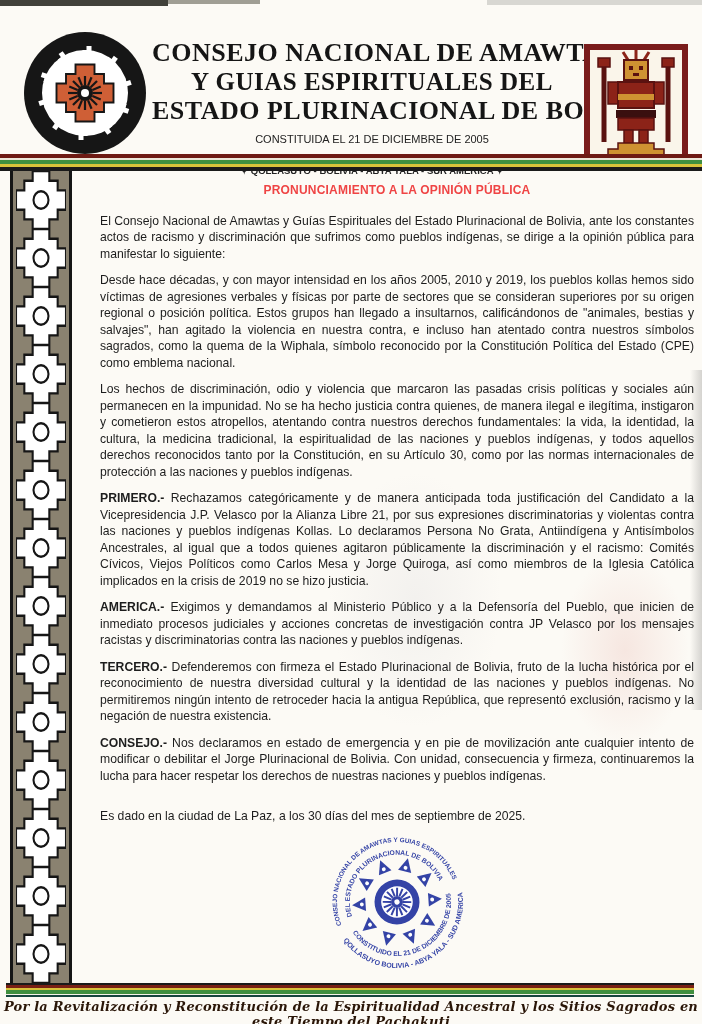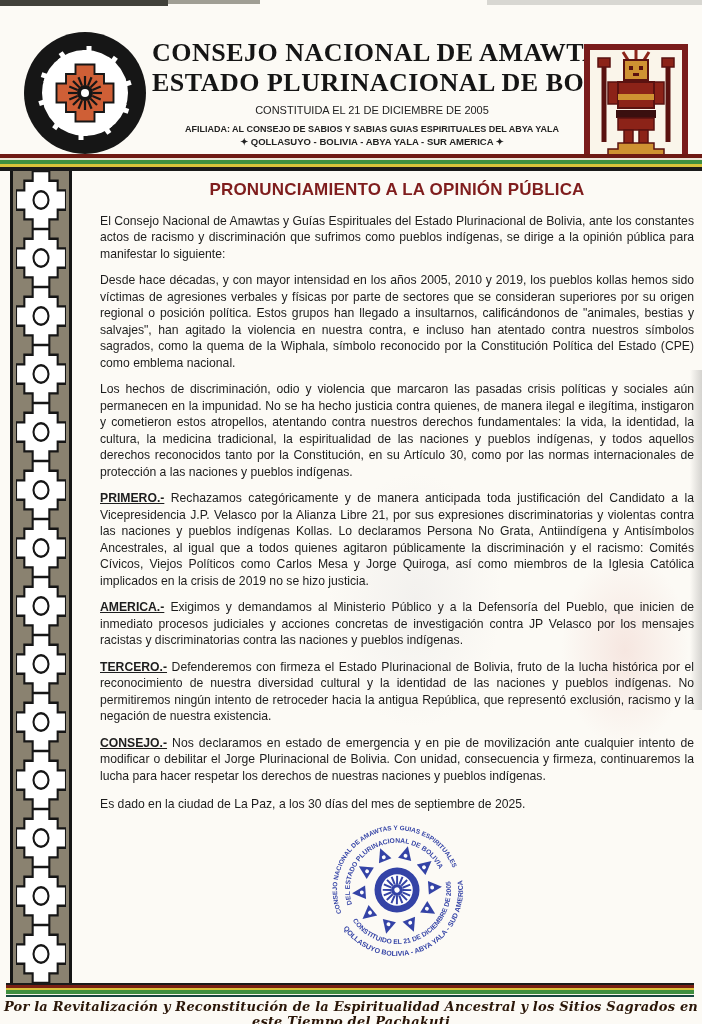--- a/index.html
+++ b/index.html
@@ -56,24 +56,24 @@
   .side-border::after{
     content:"";position:absolute;top:0;bottom:0;right:-11px;width:2px;background:#151515;
   }
   .side-border svg{display:block;flex:0 0 58px;}
 
   
   .content{
     position:absolute;left:100px;top:182px;width:594px;
     font-size:12.2px;line-height:16.5px;color:#1d1d1d;
   }
-  .doc-title{font-size:17px;font-weight:700;text-align:center;margin:0 0 14px;letter-spacing:.2px;color:#7f1d1d;}
+  .doc-title{font-size:12px;font-weight:700;text-align:center;margin:0 0 14px;letter-spacing:.2px;color:#ef4444;}
   .para{margin:2px 0 10px;text-align:justify;}
-  .lbl{font-weight:700;text-decoration:underline;}
-  .dateline{margin:12px 0 2px;text-align:left;}
+  .lbl{font-weight:700;}
+  .dateline{margin:24px 0 2px;text-align:left;}
   .stamp-wrap{text-align:center;margin-top:2px;}
   .stamp-svg{transform:rotate(-22deg);opacity:.95;}
   .stamp-svg text{font-family:"Liberation Sans",sans-serif;font-weight:700;}
 
   
   .motto{
     position:absolute;left:0;right:0;top:999px;text-align:center;
     font-family:"DejaVu Serif",serif;font-style:italic;font-weight:700;
     font-size:13px;color:#2a1608;letter-spacing:.2px;
   }
@@ -126,20 +126,21 @@
       <line x1="63" y1="55" x2="63" y2="46" transform="rotate(292.5 63 63)"></line>
       <line x1="63" y1="55" x2="63" y2="46" transform="rotate(315 63 63)"></line>
       <line x1="63" y1="55" x2="63" y2="46" transform="rotate(337.5 63 63)"></line>
     </g>
     <circle cx="63" cy="63" r="8" fill="#161616"></circle>
     <circle cx="63" cy="63" r="4" fill="#ffffff"></circle>
   </svg>
 
   <div class="org-block">
     <div class="org1">CONSEJO NACIONAL DE AMAWTAS</div>
+    <div class="org2">Y GUIAS ESPIRITUALES DEL</div>
     <div class="org3">ESTADO PLURINACIONAL DE BOLIVIA</div>
     <div class="sub1">CONSTITUIDA EL 21 DE DICIEMBRE DE 2005</div>
     <div class="sub2">AFILIADA: AL CONSEJO DE SABIOS Y SABIAS GUIAS ESPIRITUALES DEL ABYA YALA</div>
     <div class="sub3">✦ QOLLASUYO - BOLIVIA - ABYA YALA - SUR AMERICA ✦</div>
   </div>
 
   <svg class="right-logo" width="104" height="120" viewBox="0 0 104 120">
     <rect x="3" y="3" width="98" height="114" fill="#faf5ea" stroke="#7a1c1c" stroke-width="6"></rect>
     <line x1="20" y1="22" x2="20" y2="98" stroke="#5a1210" stroke-width="5"></line>
     <line x1="84" y1="22" x2="84" y2="98" stroke="#5a1210" stroke-width="5"></line>

